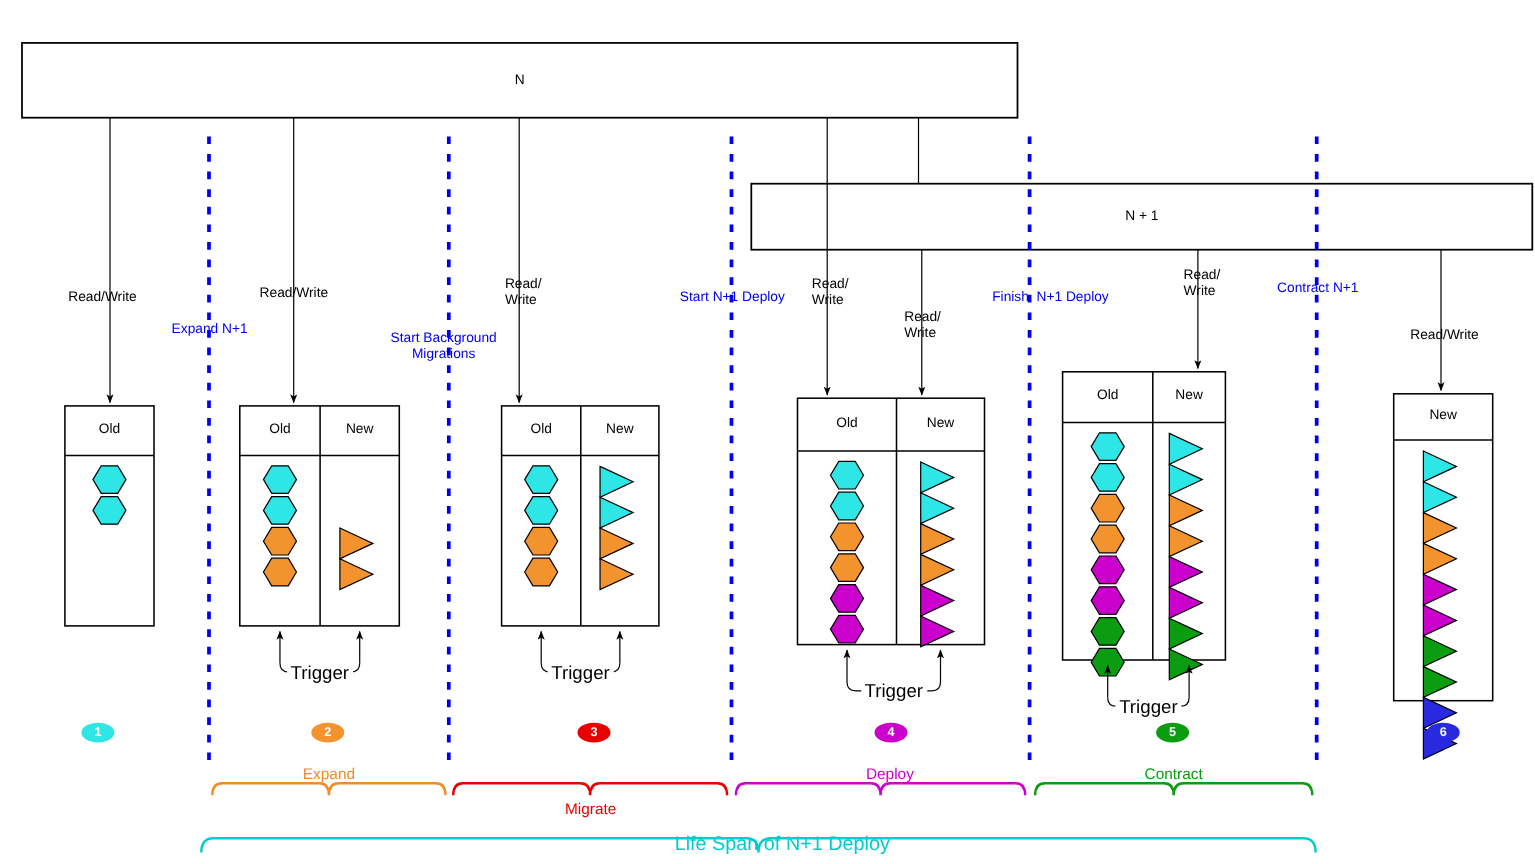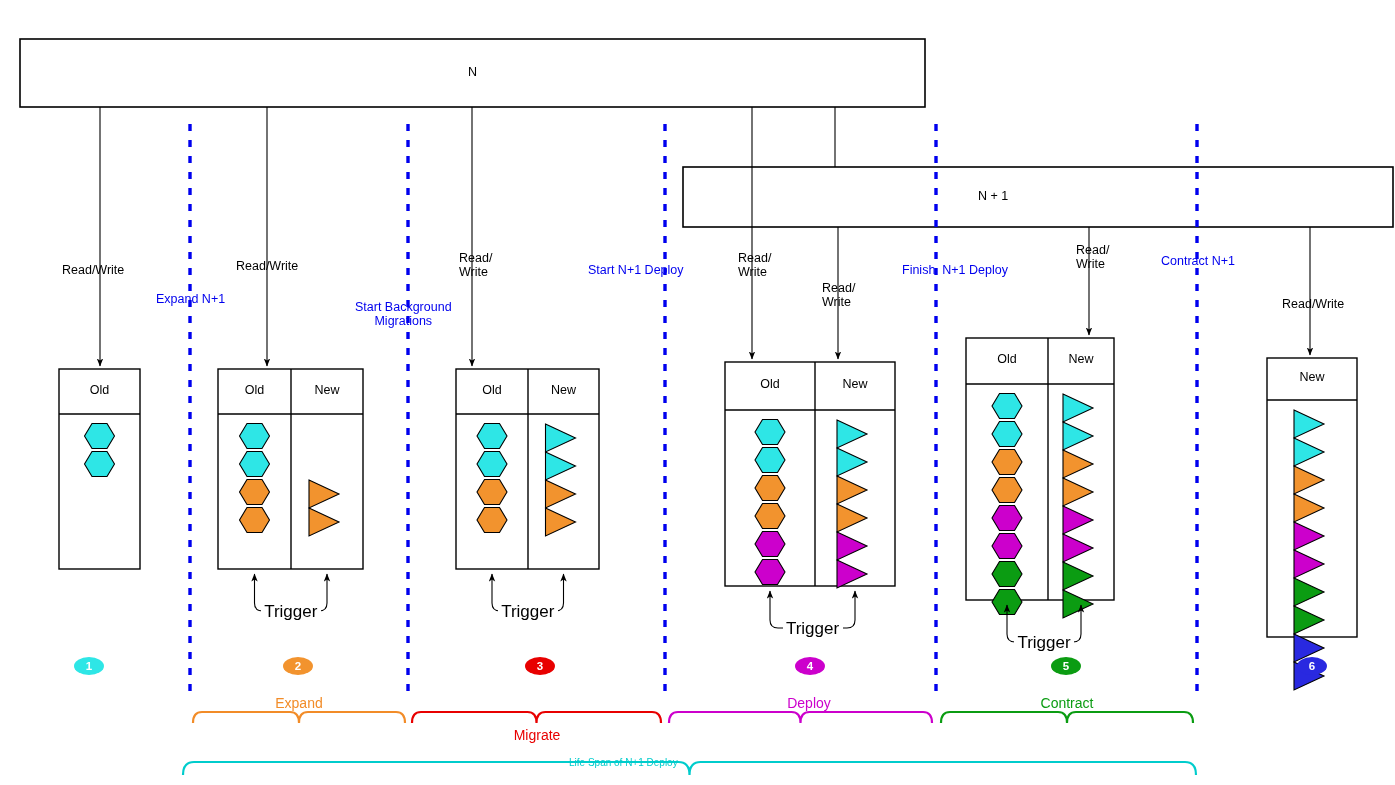--- a/index.html
+++ b/index.html
@@ -18,21 +18,21 @@
     font-family:"Liberation Sans", sans-serif;
     white-space:pre;
     line-height:1.15;
   }
   .rw { font-size:12.5px; color:#000; }
   .blue-lbl { font-size:12.5px; color:#0000ee; }
   .nbox-title { font-size:12.5px; color:#000; }
   .col-head { font-size:12.5px; color:#000; text-align:center; }
   .trigger-lbl { font-size:17px; color:#000; }
   .phase-name { font-size:14px; text-align:center; }
-  .lifespan-lbl { font-size:10px; color:#00cccc; text-align:left; }
+  .lifespan-lbl { font-size:18px; color:#00cccc; text-align:right; }
   .badge {
     position:absolute;
     width:30px; height:18px;
     border-radius:50%;
     color:#ffffff;
     font-size:11.5px;
     font-weight:bold;
     text-align:center;
     line-height:18px;
     font-family:"Liberation Sans", sans-serif;
@@ -150,24 +150,24 @@
         <polygon points="1294,550 1324,564 1294,578" fill="#cc00cc" stroke="#000" stroke-width="1.1"></polygon>
         <polygon points="1294,578 1324,592 1294,606" fill="#0b9c12" stroke="#000" stroke-width="1.1"></polygon>
         <polygon points="1294,606 1324,620 1294,634" fill="#0b9c12" stroke="#000" stroke-width="1.1"></polygon>
         <polygon points="1294,634 1324,648 1294,662" fill="#2929e0" stroke="#000" stroke-width="1.1"></polygon>
         <polygon points="1294,662 1324,676 1294,690" fill="#2929e0" stroke="#000" stroke-width="1.1"></polygon>
         <path d="M 183,775 Q 183,762 194,762 L 678.5,762 Q 689.5,762 689.5,775 M 689.5,775 Q 689.5,762 700.5,762 L 1185,762 Q 1196,762 1196,775" fill="none" stroke="#00cccc" stroke-width="2.2"></path>
       </g>
   </svg>
   <div id="labels">
       <div class="lbl nbox-title" style="left: 412.5px; top: 65px; width: 120px; text-align: center;">N</div>
-      <div class="lbl nbox-title" style="left: 978px; top: 189px; width: 120px; ">N + 1</div>
+      <div class="lbl nbox-title" style="left: 978px; top: 189px; width: 120px; text-align: center;">N + 1</div>
       <div class="lbl blue-lbl" style="left: 156px; top: 292px; text-align: left;"><div>Expand N+1</div></div>
       <div class="lbl blue-lbl" style="left: 355px; top: 300px; text-align: center;"><div>Start Background</div><div>Migrations</div></div>
-      <div class="lbl blue-lbl" style="left: 588px; top: 263px; text-align: left;"><div>Start N+1 Deploy</div></div>
+      <div class="lbl blue-lbl" style="left: 618px; top: 263px; text-align: left;"><div>Start N+1 Deploy</div></div>
       <div class="lbl blue-lbl" style="left: 902px; top: 263px; text-align: right;"><div>Finish  N+1 Deploy</div></div>
       <div class="lbl blue-lbl" style="left: 1161px; top: 254px; text-align: left;"><div>Contract N+1</div></div>
       <div class="lbl rw" style="left: 62px; top: 263px;"><div>Read/Write</div></div>
       <div class="lbl rw" style="left: 236px; top: 259px;"><div>Read/Write</div></div>
       <div class="lbl rw" style="left: 459px; top: 251px;"><div>Read/</div><div>Write</div></div>
       <div class="lbl rw" style="left: 738px; top: 251px;"><div>Read/</div><div>Write</div></div>
       <div class="lbl rw" style="left: 822px; top: 281px;"><div>Read/</div><div>Write</div></div>
       <div class="lbl rw" style="left: 1076px; top: 243px;"><div>Read/</div><div>Write</div></div>
       <div class="lbl rw" style="left: 1282px; top: 297px;"><div>Read/Write</div></div>
       <div class="lbl col-head" style="left: 59.5px; top: 382.5px; width: 80px;">Old</div>

